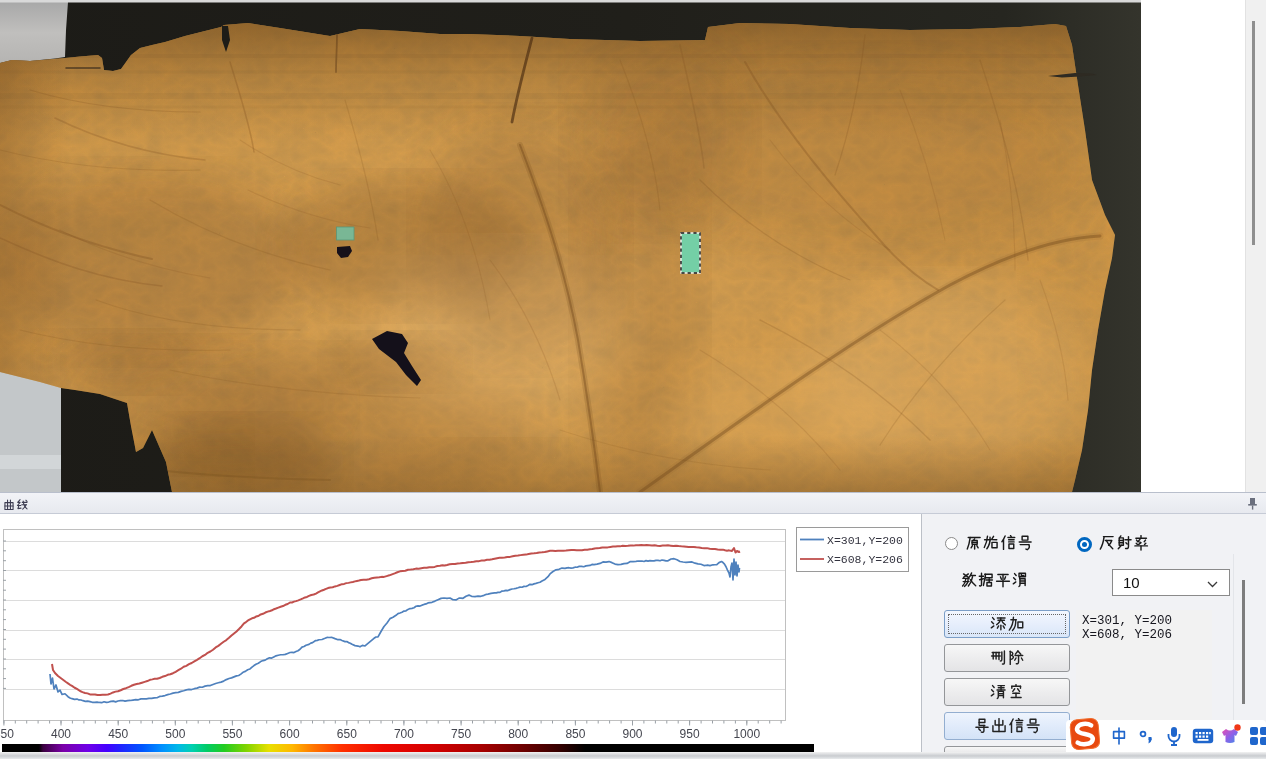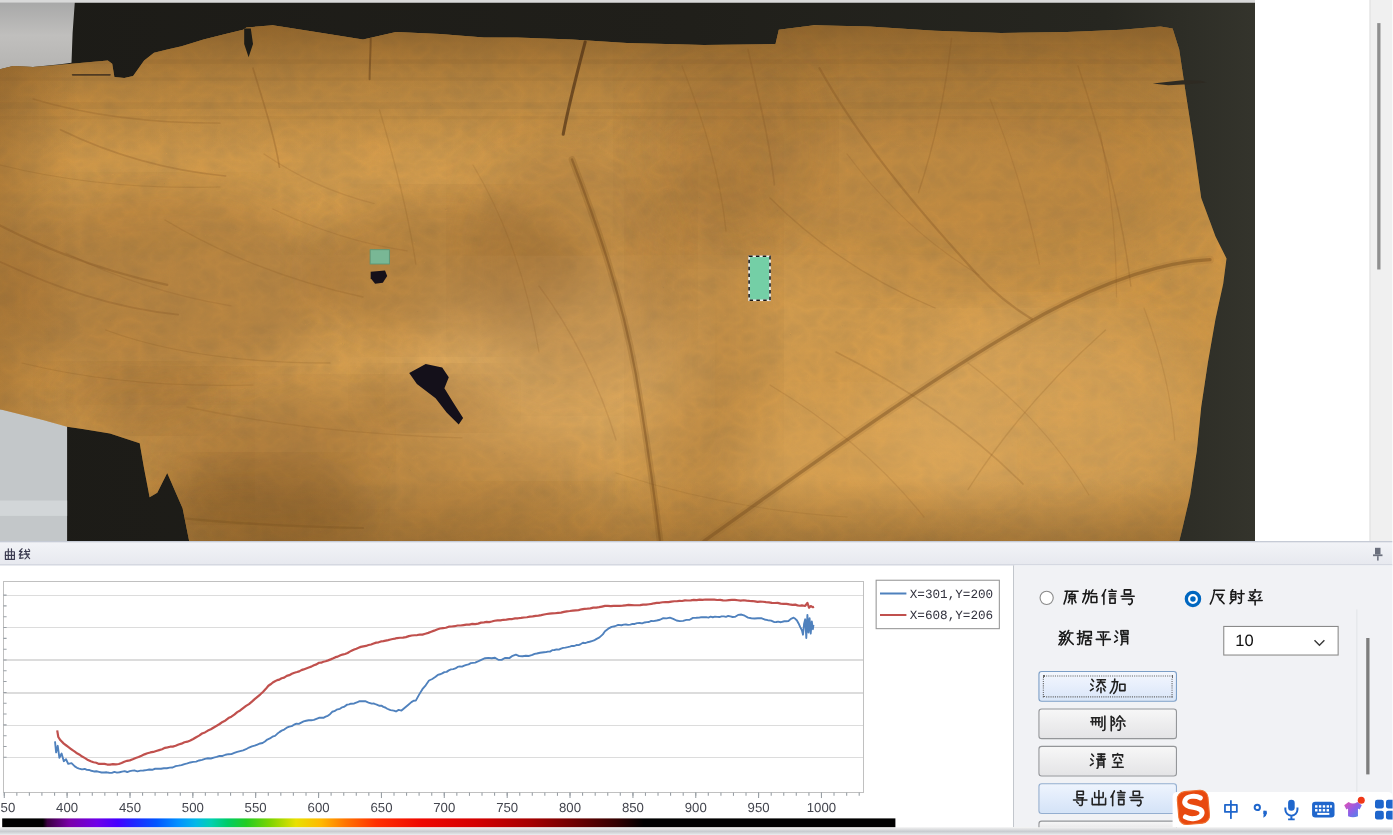--- a/index.html
+++ b/index.html
@@ -14,21 +14,21 @@
 #scrollthumb{left:1252px;top:21px;width:2.5px;height:224px;background:#8f8f8f}
 #panel{left:0;top:492px;width:1266px;height:267px;background:#fff}
 #ptitle{left:0;top:0;width:1266px;height:22px;
 background:linear-gradient(#f2f3f7,#e7e9ef);border-top:1.5px solid #b9bfcc;border-bottom:1px solid #c6cbd6}
 #chart{position:absolute;left:0;top:0}
 #rpanel{left:922px;top:22px;width:344px;height:238px;background:#f1f2f5}
 #divider{left:920.5px;top:22px;width:1.5px;height:238px;background:#bcc0c7}
 #botstrip{left:0;top:260px;width:1266px;height:7px;background:linear-gradient(#f2f2f2,#c9ccd0 55%,#e8eaec)}
 .btn{position:absolute;left:22px;width:126px;height:28px;border:1px solid #949699;border-radius:3px;
 background:linear-gradient(#f7f7f7,#eeeeef 45%,#e4e4e6);display:flex;align-items:center;justify-content:center}
-.combo{position:absolute;left:190px;top:55px;width:105px;height:27px;background:#fff;border:1px solid #8a8a8a;
+.combo{position:absolute;left:190px;top:55px;width:118px;height:27px;background:#fff;border:1px solid #8a8a8a;
 font-size:15px;color:#111;display:flex;align-items:center;padding-left:10px}
 .radio{position:absolute;width:13px;height:13px;border-radius:50%;border:1px solid #8a8a8a;background:#fff}
 .radio.sel{width:15px;height:15px;border:3.5px solid #0067c0;background:#fff;display:flex;align-items:center;justify-content:center}
 .radio.sel:before{content:"";width:5px;height:5px;background:#0067c0;border-radius:50%}
 #list{left:154px;top:96px;width:136px;height:136px;background:#f2f2f2;
 font-family:"Liberation Mono",monospace;font-size:12.5px;color:#16161e;line-height:13.5px;padding:5px 0 0 6px}
 #sogou{left:144px;top:206px;width:200px;height:32px;background:#fff;border-radius:4px 4px 0 0;
 display:flex;align-items:center}
 </style>
 </head>
@@ -695,20 +695,21 @@
           </svg>
           <svg class="cj" width="16" height="16" style="color:#222">
             <use href="#g-xin"></use>
           </svg>
           <svg class="cj" width="16" height="16" style="color:#222">
             <use href="#g-hao"></use>
           </svg>
         </span>
       </div>
       <div class="btn" style="top:232px;height:10px"></div>
+      <div id="list" class="abs">X=301, Y=200<br>X=608, Y=206</div>
       <div class="abs" style="left:320px;top:66px;width:2.5px;height:124px;background:#7d7d7d"></div>
       <div class="abs" style="left:311px;top:40px;width:1px;height:196px;background:#e3e5e9"></div>
 <div id="sogou" class="abs">
 <svg class="abs" style="left:2px;top:-4px" width="34" height="38" viewBox="0 0 34 38">
 <g transform="rotate(-5 17 19)">
 <rect x="3" y="3" width="28" height="30" rx="7" fill="#e8490f"></rect>
 <rect x="3" y="3" width="28" height="30" rx="7" fill="none" stroke="#f07030" stroke-width="1"></rect>
 <path d="M24,10 C20,7 12,7 10,11 C8,15 13,17 17,18 C21,19 26,21 24,25 C22,29 13,29 9,26" stroke="#fff" stroke-width="4.5" fill="none" stroke-linecap="round"></path>
           </g>
         </svg>

